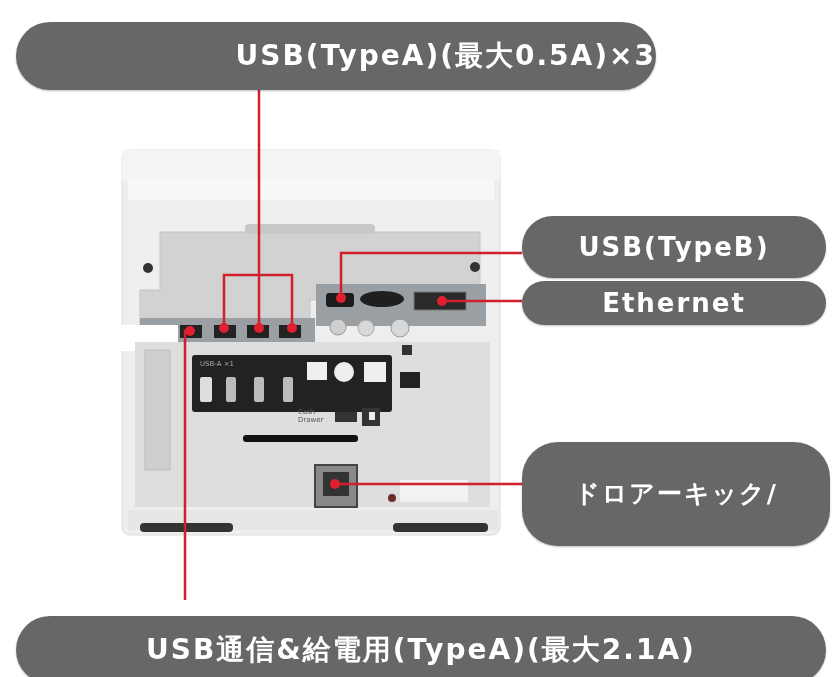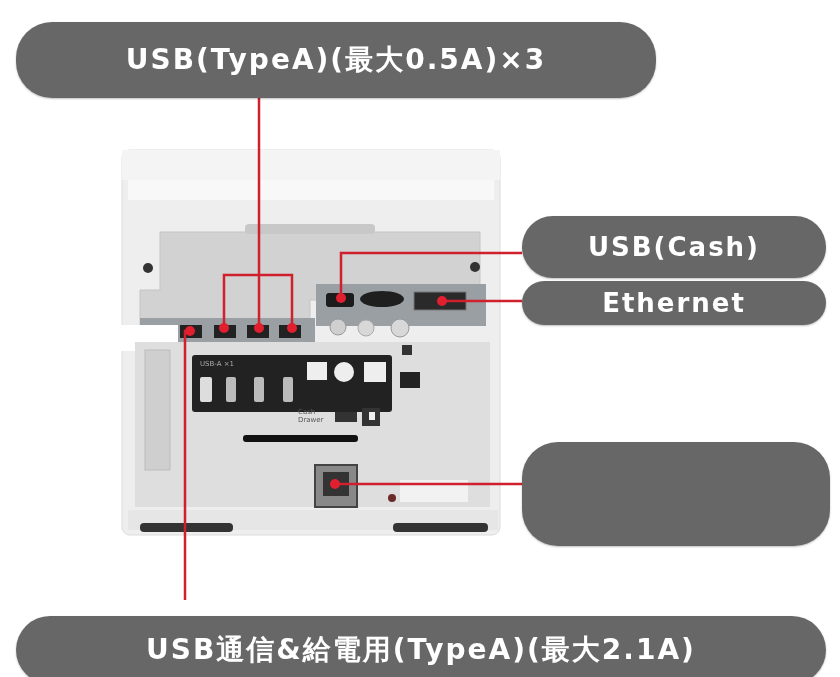--- a/index.html
+++ b/index.html
@@ -2,21 +2,21 @@
 <html><head>
 <meta charset="utf-8">
 <style>
   html, body { margin:0; padding:0; }
   body { width:840px; height:677px; background:#ffffff; position:relative; overflow:hidden;
          font-family:"DejaVu Sans", "Liberation Sans", sans-serif; }
   .pill { position:absolute; background:#666766; color:#fff; border-radius:36px;
           display:flex; align-items:center; justify-content:center; font-weight:bold;
           letter-spacing:2px; box-shadow:0 1px 2px rgba(0,0,0,.25); text-align:center; }
   .pill span { display:block; }
-  #p-top { left:16px; top:22px; width:640px; height:76px; font-size:28px; }
+  #p-top { left:16px; top:22px; width:640px; height:68px; font-size:28px;justify-content:flex-end; }
   #p-usbb { left:522px; top:216px; width:304px; height:62px; font-size:26px; }
   #p-eth { left:522px; top:281px; width:304px; height:44px; font-size:26px; }
   #p-drawer { left:522px; top:442px; width:308px; height:104px; font-size:25px; flex-direction:column; line-height:38px; }
   #p-bottom { left:16px; top:616px; width:810px; height:68px; font-size:28px; }
   svg.photo { position:absolute; left:0; top:0; }
 </style>
 </head>
 <body>
 
 <svg class="photo" width="840" height="677" viewBox="0 0 840 677">
@@ -98,22 +98,23 @@
     <circle cx="341" cy="298" r="5"></circle>
     <circle cx="442" cy="301" r="5"></circle>
     <circle cx="335" cy="484" r="5"></circle>
   </g>
 </svg>
 
 <div class="pill" id="p-top">
   <span>USB(TypeA)(最大0.5A)×3</span>
 </div>
 <div class="pill" id="p-usbb">
-  <span>USB(Cash)</span>
+  <span>USB(TypeB)</span>
 </div>
 <div class="pill" id="p-eth">
   <span>Ethernet</span>
 </div>
 <div class="pill" id="p-drawer">
+  <span>ドロアーキック/</span>
 </div>
 <div class="pill" id="p-bottom">
   <span>USB通信&amp;給電用(TypeA)(最大2.1A)</span>
 </div>
 
 </body></html>

